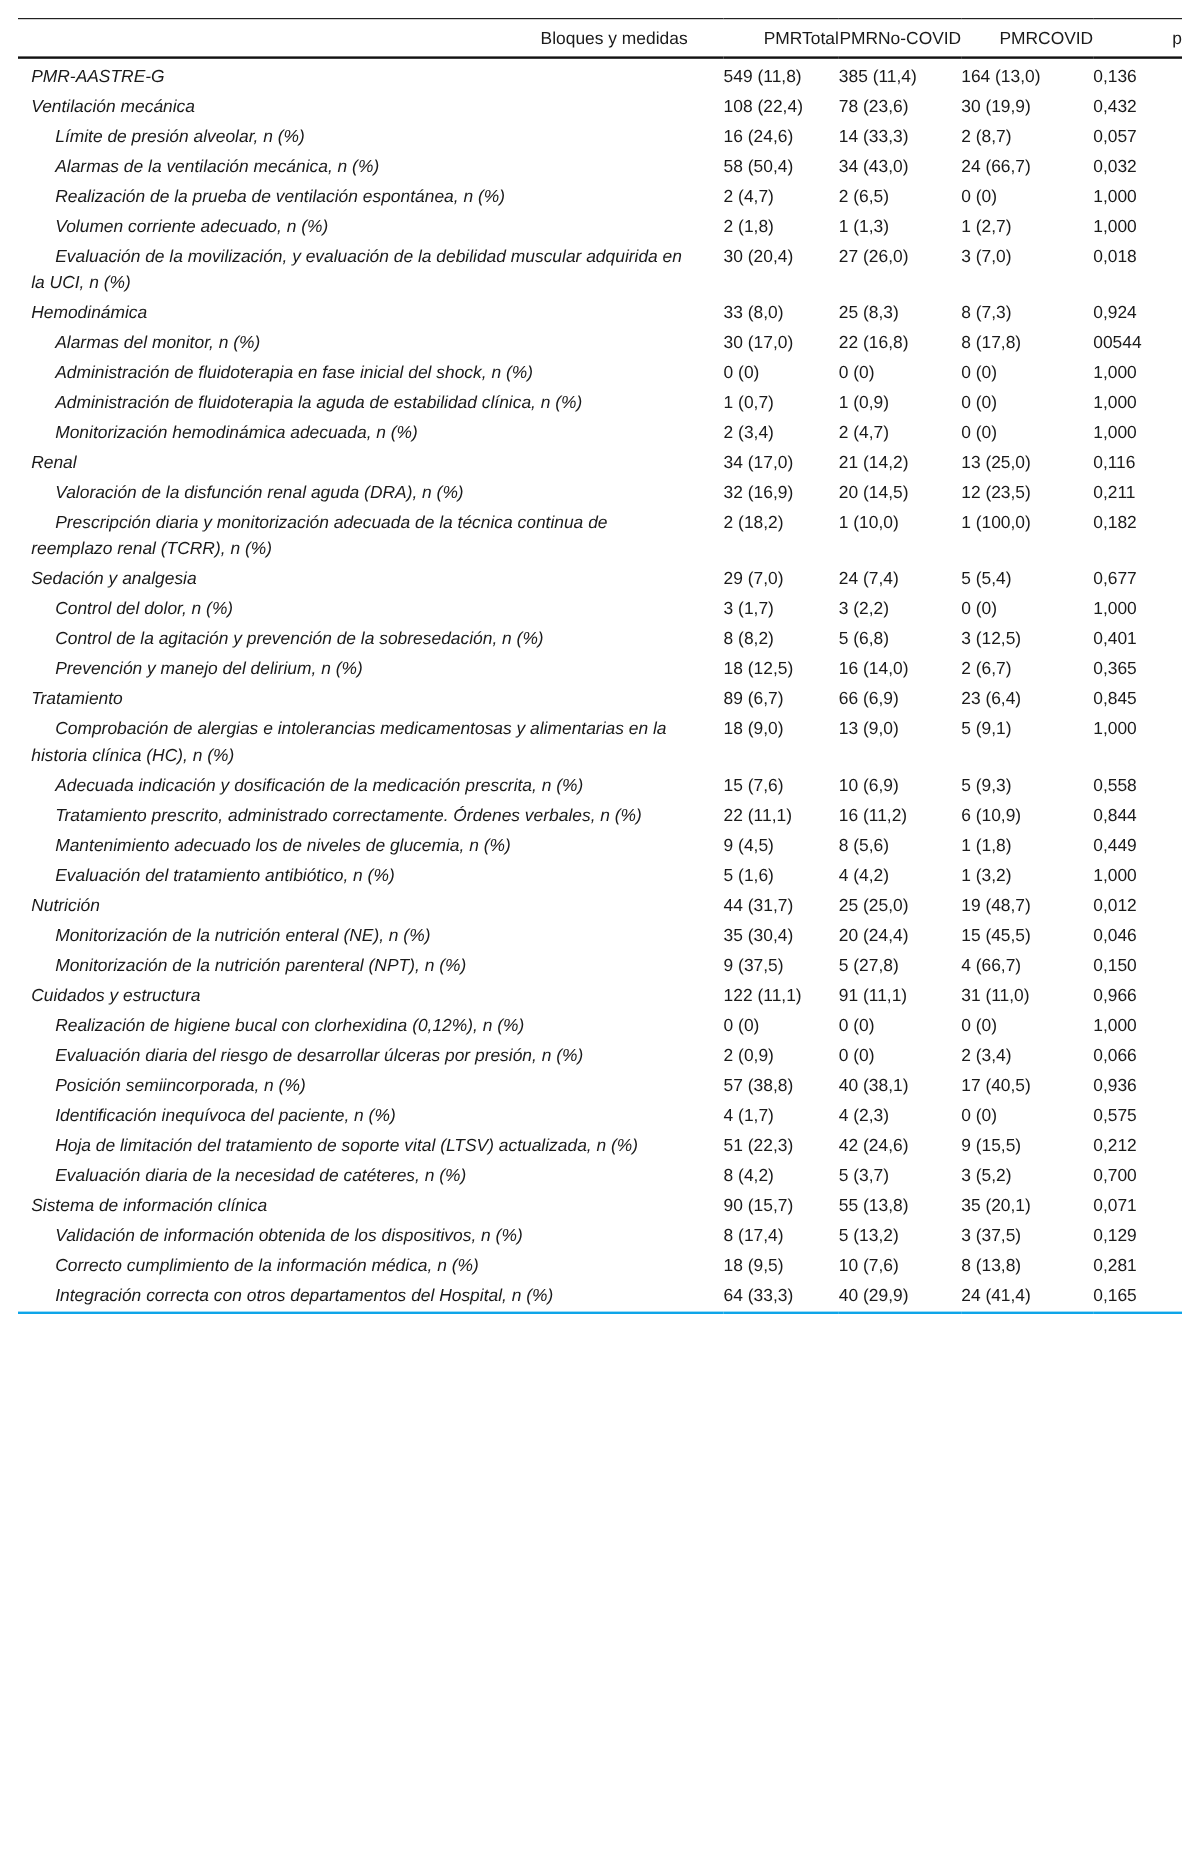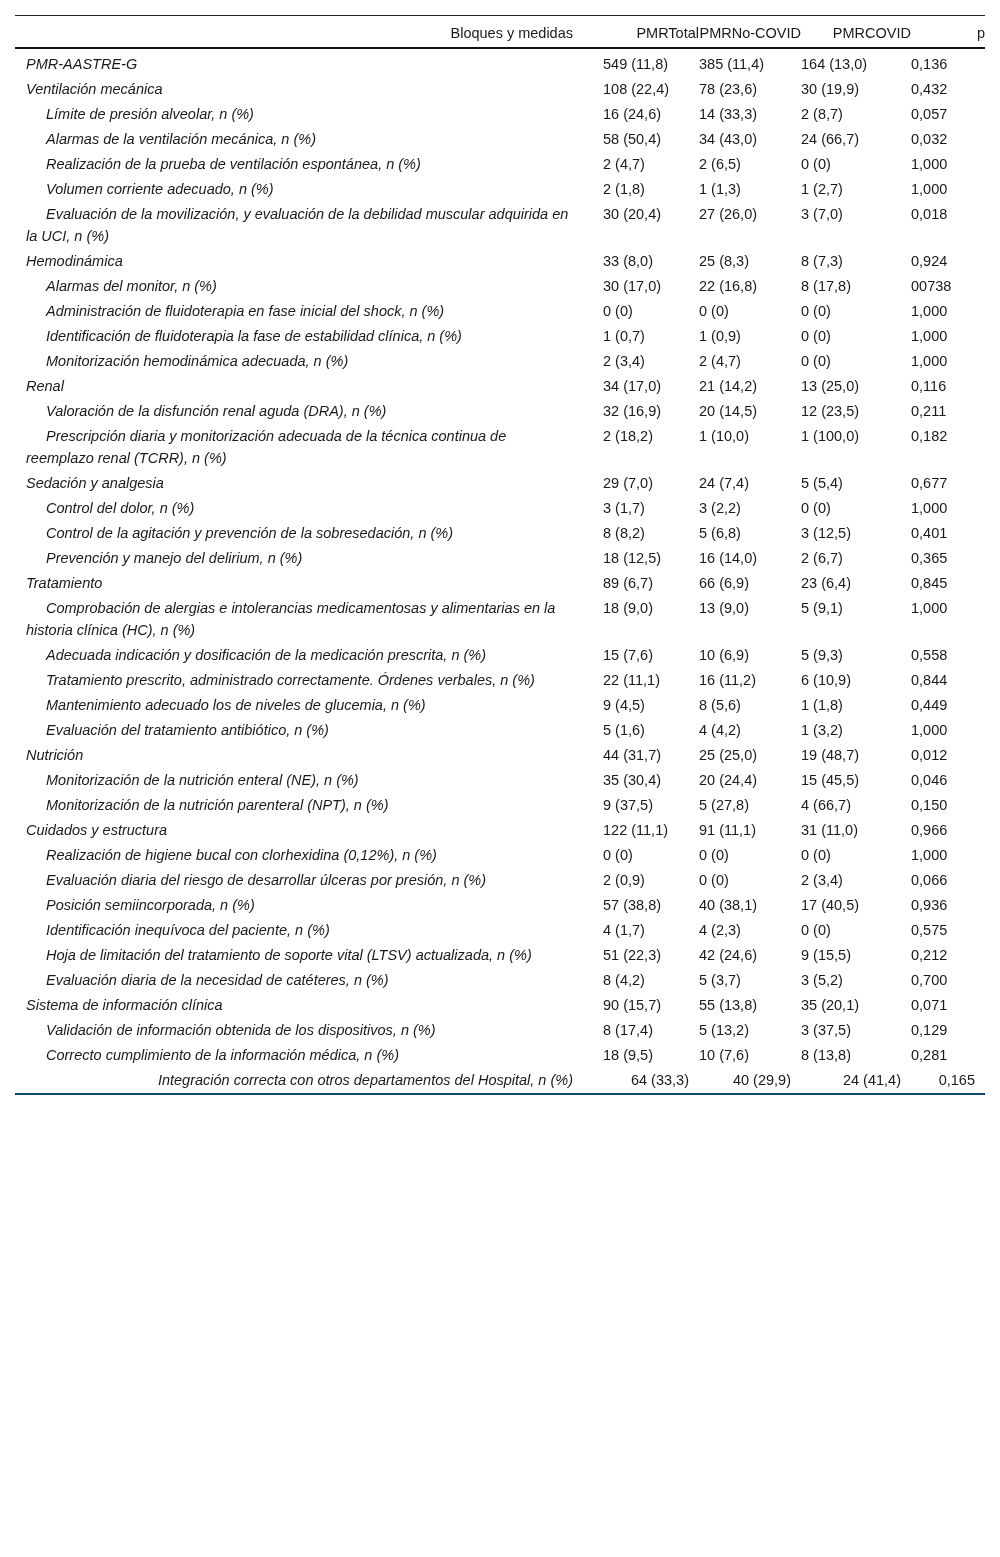--- a/index.html
+++ b/index.html
@@ -1,20 +1,20 @@
 <!DOCTYPE html>
 <html><head>
 <meta charset="utf-8">
 <style>
   html, body { margin: 0; padding: 0; background: #ffffff; }
   body { width: 1000px; height: 1557px; position: relative; font-family: "Liberation Sans", sans-serif; color: #1a1a1a; font-size: 14.5px; }
   .tbl-wrap { position: absolute; left: 15px; top: 15px; width: 970px; }
   table { border-collapse: collapse; width: 970px; table-layout: fixed; }
   thead tr { border-top: 1px solid #222; border-bottom: 2px solid #111; }
-  tbody tr:last-child { border-bottom: 2px solid #0c4a6e; text-align: right; }
+  tbody tr:last-child { border-bottom: 2px solid #0ea5e9; }
   th { font-weight: normal; text-align: right; vertical-align: top; padding: 7px 0 4px 0; line-height: 20px; }
   td { vertical-align: top; padding: 1px 0 2px 0; line-height: 22px; }
   col.c-label { width: 588px; }
   col.c-total { width: 96px; }
   col.c-nocovid { width: 102px; }
   col.c-covid { width: 110px; }
   col.c-p { width: 74px; }
   td.label, th.label { padding-left: 11px; padding-right: 30px; }
   td.num { padding-right: 10px; }
   tr.block td.label { font-style: italic; }
@@ -98,31 +98,31 @@
           <td class="num">33 (8,0)</td>
           <td class="num">25 (8,3)</td>
           <td class="num">8 (7,3)</td>
           <td class="num">0,924</td>
         </tr>
         <tr class="item">
           <td class="label">Alarmas del monitor, n (%)</td>
           <td class="num">30 (17,0)</td>
           <td class="num">22 (16,8)</td>
           <td class="num">8 (17,8)</td>
-          <td class="num">00738</td>
+          <td class="num">00544</td>
         </tr>
         <tr class="item">
           <td class="label">Administración de fluidoterapia en fase inicial del shock, n (%)</td>
           <td class="num">0 (0)</td>
           <td class="num">0 (0)</td>
           <td class="num">0 (0)</td>
           <td class="num">1,000</td>
         </tr>
         <tr class="item">
-          <td class="label">Identificación de fluidoterapia la fase de estabilidad clínica, n (%)</td>
+          <td class="label">Administración de fluidoterapia la aguda de estabilidad clínica, n (%)</td>
           <td class="num">1 (0,7)</td>
           <td class="num">1 (0,9)</td>
           <td class="num">0 (0)</td>
           <td class="num">1,000</td>
         </tr>
         <tr class="item">
           <td class="label">Monitorización hemodinámica adecuada, n (%)</td>
           <td class="num">2 (3,4)</td>
           <td class="num">2 (4,7)</td>
           <td class="num">0 (0)</td>

